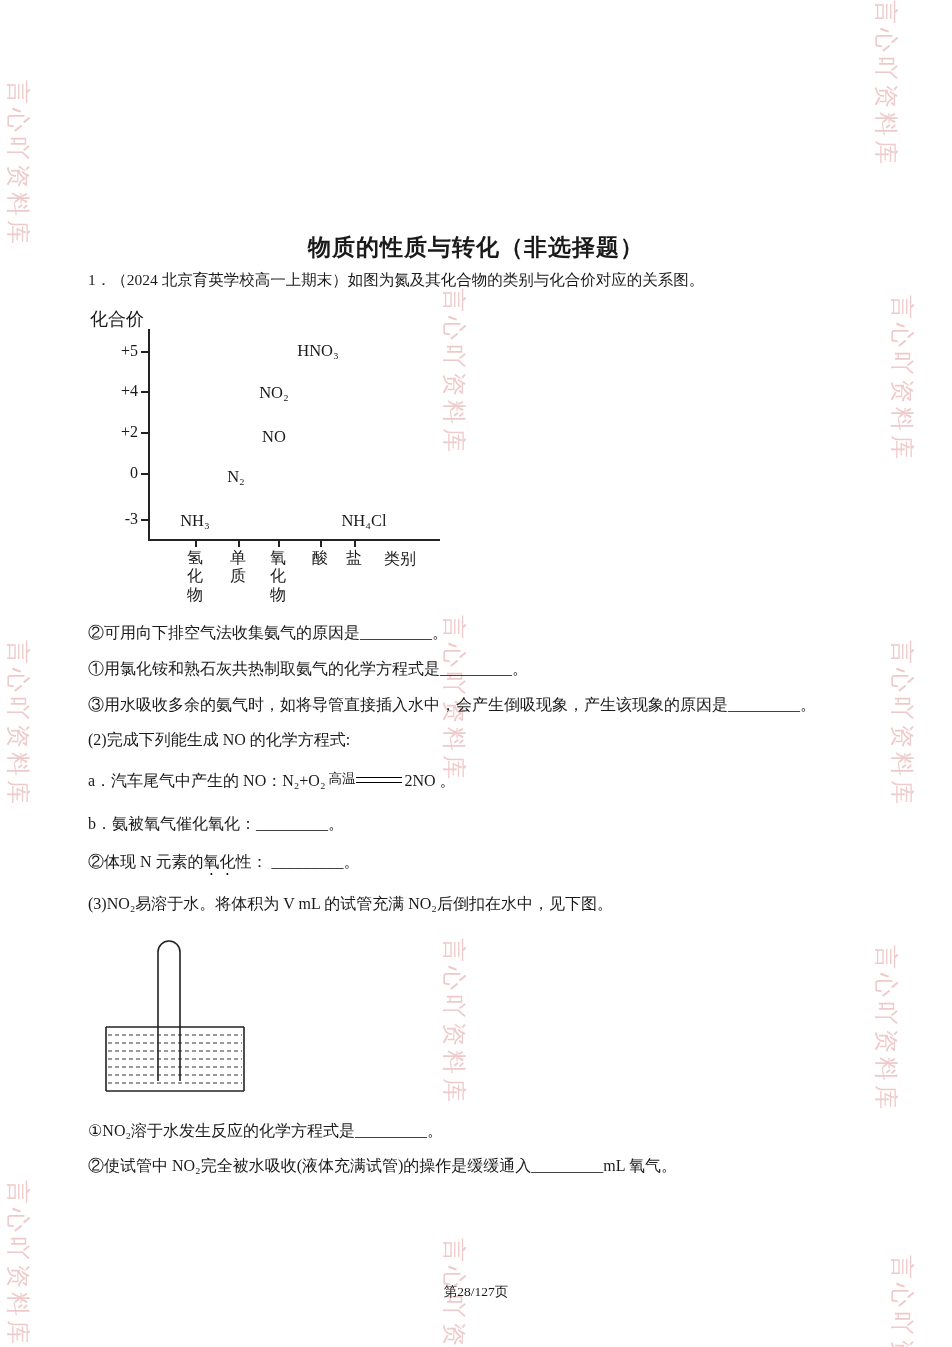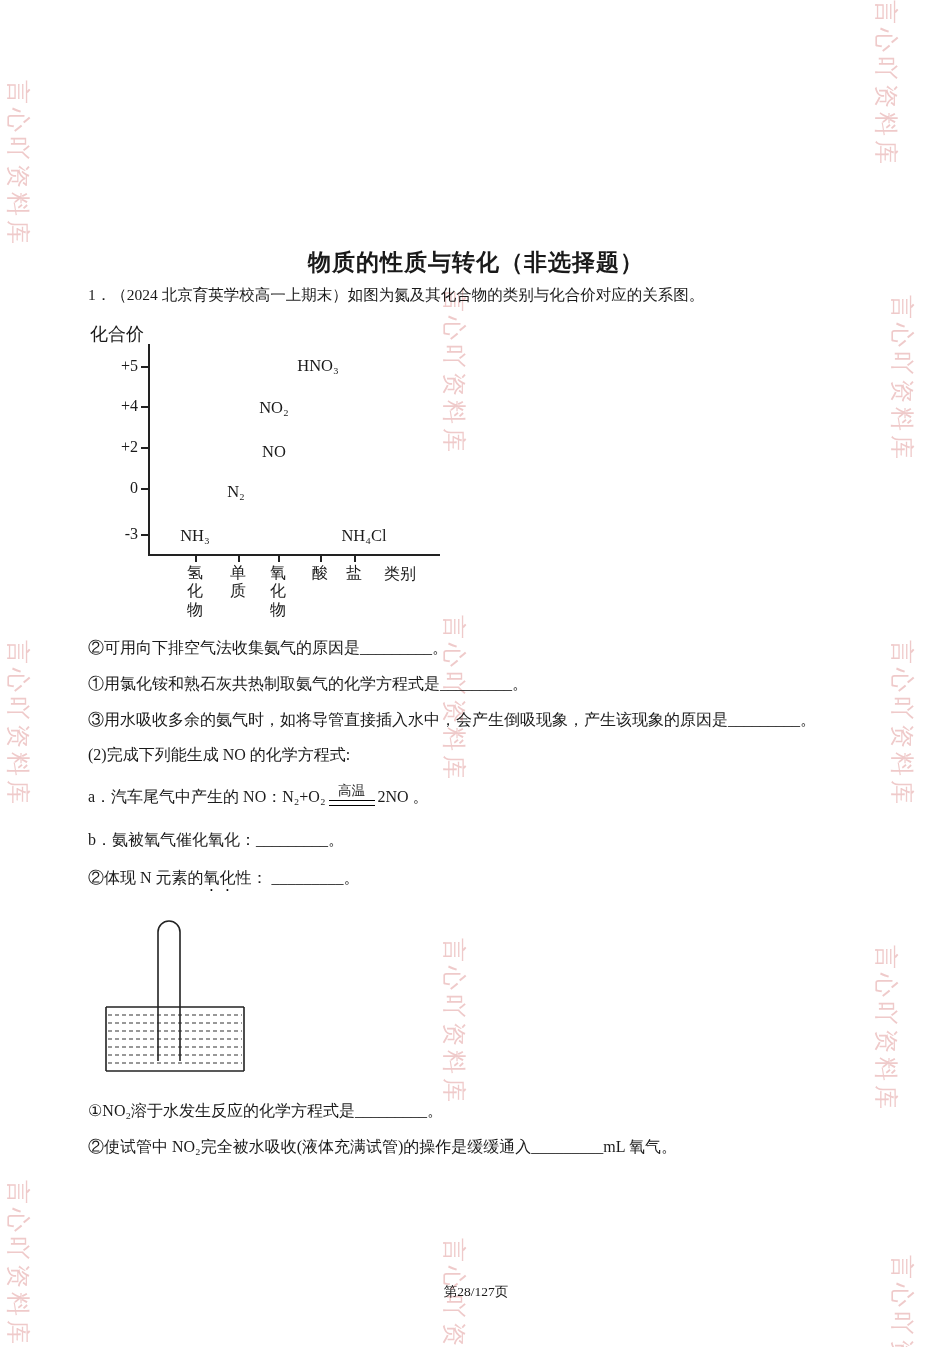--- a/index.html
+++ b/index.html
@@ -18,21 +18,21 @@
     letter-spacing:4px;
     color:rgba(214,122,122,0.40);
     white-space:nowrap;
     transform-origin:0 0;
     transform:rotate(90deg);
     z-index:0;
     pointer-events:none;
     font-family:"Liberation Sans","DejaVu Sans",sans-serif;
   }
   
-  .content { position:relative; z-index:1; padding:15px 88px; }
+  .content { position:relative; z-index:1; padding:0 88px; }
   .spacer-top { height:232px; }
   .doc-title {
     text-align:center;
     font-size:23px;
     font-weight:bold;
     letter-spacing:1px;
   }
   .section-head { margin-top:15px; font-size:15.5px; font-weight:bold; }
   .q-lead { margin-top:7px; font-size:15.5px; }
   .line { font-size:16px; line-height:1.3; margin:0 0 15px 0; }
@@ -64,21 +64,20 @@
   .emph {
     -webkit-text-emphasis:filled dot #000;
     -webkit-text-emphasis-position:under right;
     text-emphasis:filled dot #000;
     text-emphasis-position:under right;
   }
   
   .eqline { display:flex; align-items:center; }
   .cond {
     display:inline-flex;
-    flex-direction:column;
     align-items:center;
     margin:0 3px;
     transform:translateY(-2px);
   }
   .cond .condtext { font-size:13.5px; line-height:1.1; }
   .cond .dbl {
     width:46px; height:6px;
     border-top:1.6px solid #000;
     border-bottom:1.6px solid #000;
     margin-top:1px;
@@ -166,20 +165,21 @@
       <span class="condtext">高温</span>
       <span class="dbl"></span>
     </span>
     <span>2NO 。</span>
   </p>
 
   <p class="line" style="margin-bottom:17px;">b．氨被氧气催化氧化：_________。</p>
 
   <p class="line"><span>②体现 N 元素的</span><span class="emph">氧化</span><span>性： _________。</span></p>
 
+  <p class="line">(3)NO₂易溶于水。将体积为 V mL 的试管充满 NO₂后倒扣在水中，见下图。</p>
 
   <div class="diagram">
     <svg width="170" height="178" viewBox="0 0 170 178">
 
       <g stroke="#333" stroke-width="1.1" stroke-dasharray="4 3">
         <line x1="14" y1="104" x2="148" y2="104"></line>
         <line x1="14" y1="112" x2="148" y2="112"></line>
         <line x1="14" y1="120" x2="148" y2="120"></line>
         <line x1="14" y1="128" x2="148" y2="128"></line>
         <line x1="14" y1="136" x2="148" y2="136"></line>

